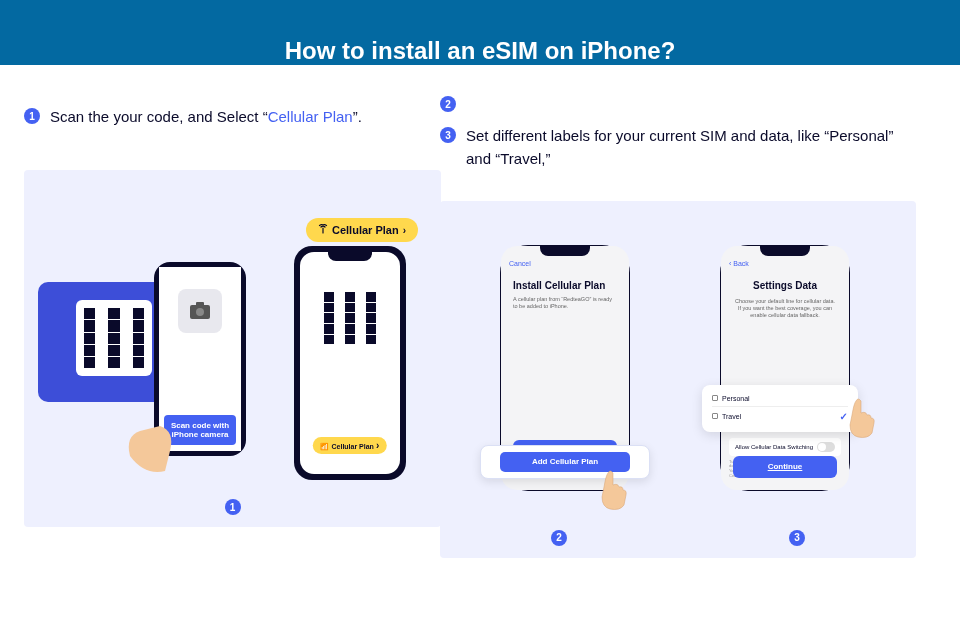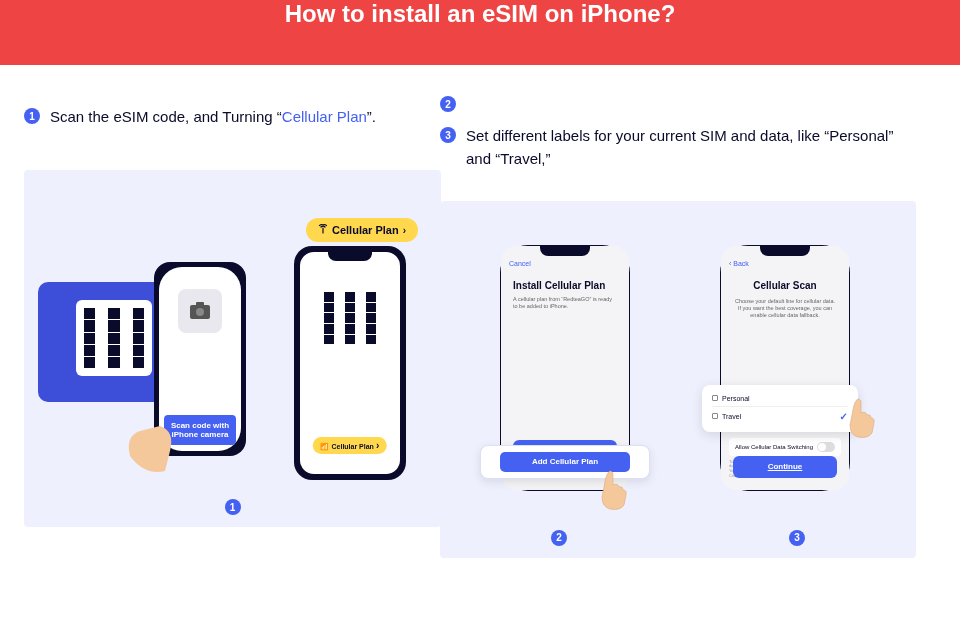--- a/index.html
+++ b/index.html
@@ -4,24 +4,24 @@
 <style>
   * { box-sizing: border-box; margin: 0; padding: 0; }
   body {
     width: 960px;
     height: 640px;
     font-family: -apple-system, BlinkMacSystemFont, "Segoe UI", Arial, sans-serif;
     background: #fff;
     overflow: hidden;
   }
   .header {
-    background: #ef4444;
+    background: #0369a1;
     height: 65px;
     display: flex;
-    align-items: flex-start;
+    align-items: flex-end;
     justify-content: center;
   }
   .header h1 {
     color: #fff;
     font-size: 24px;
     font-weight: 600;
   }
   .content {
     display: flex;
     padding: 0;
@@ -98,21 +98,21 @@
   }
   .qr-big {
     position: absolute; left: 38px; top: 82px; width: 76px; height: 76px;
     background: #fff; border-radius: 6px; padding: 8px;
   }
   .phone-small {
     position: absolute; left: 116px; top: 44px; width: 92px; height: 194px;
     background: #0a0a2a; border-radius: 16px; padding: 5px;
   }
   .phone-small-screen {
-    width: 100%; height: 100%; background: #fff; border-radius: 23px; position: relative; overflow: hidden;
+    width: 100%; height: 100%; background: #fff; border-radius: 0; position: relative; overflow: hidden;
   }
   .cam-box {
     position: absolute; left: 50%; top: 22px; transform: translateX(-50%);
     width: 44px; height: 44px; background: #e8e8ee; border-radius: 8px;
     display: flex; align-items: center; justify-content: center; font-size: 20px;
   }
   .scan-label {
     position: absolute; left: 0; right: 0; bottom: 6px;
     color: #fff; font-size: 8px; font-weight: 600; text-align: center;
     background: #4461f2; margin: 0 5px; padding: 6px 2px; border-radius: 4px; line-height: 1.15;
@@ -225,21 +225,21 @@
   <h1>How to install an eSIM on iPhone?</h1>
 </div>
 
 <div class="content">
 
   <div class="col-left">
     <div class="instructions-left">
       <div class="step-line">
         <div class="step-num">1</div>
         <div class="step-text">
-          <span>Scan the eSIM code, and Turning “</span><span class="hl">Cellular Plan</span><span>”.</span>
+          <span>Scan the your code, and Select “</span><span class="hl">Cellular Plan</span><span>”.</span>
         </div>
       </div>
     </div>
 
     <div class="panel panel-left">
       <div class="p1-wrap">
         <div class="card-bg"></div>
         <div class="qr-big">
           <div class="qr-pattern">
             <div></div>
@@ -366,21 +366,21 @@
           <div class="float-btn">Add Cellular Plan</div>
         </div>
         <svg class="hand-svg hand-p1" viewBox="0 0 46 46">
           <path d="M18 6 Q20 2 23 6 L23 18 Q28 16 29 20 Q33 19 33 23 Q37 23 36 28 L34 38 Q30 44 20 42 Q12 40 12 30 L14 20 Q16 8 18 6 Z" fill="#f4c89a" stroke="#d4a070" stroke-width="0.5"></path>
         </svg>
 
         <div class="phone3">
           <div class="screen2">
             <div class="notch2"></div>
             <div class="nav-top">‹ Back</div>
-            <div class="scr-title ctr">Cellular Scan</div>
+            <div class="scr-title ctr">Settings Data</div>
             <div class="scr-sub ctr">Choose your default line for cellular data. If you want the best coverage, you can enable cellular data fallback.</div>
             <div class="switch-row">
               <span>Allow Cellular Data Switching</span>
               <span class="toggle"></span>
             </div>
             <div class="fineprint">Turning this feature on will allow your phone to use cellular data from both lines depending on coverage and availability. You can change your selection later in Settings &gt; Cellular &gt; Cellular Data.</div>
             <div class="btn-blue btn-cont">Continue</div>
           </div>
           <div class="list-card">
             <div class="list-row">

